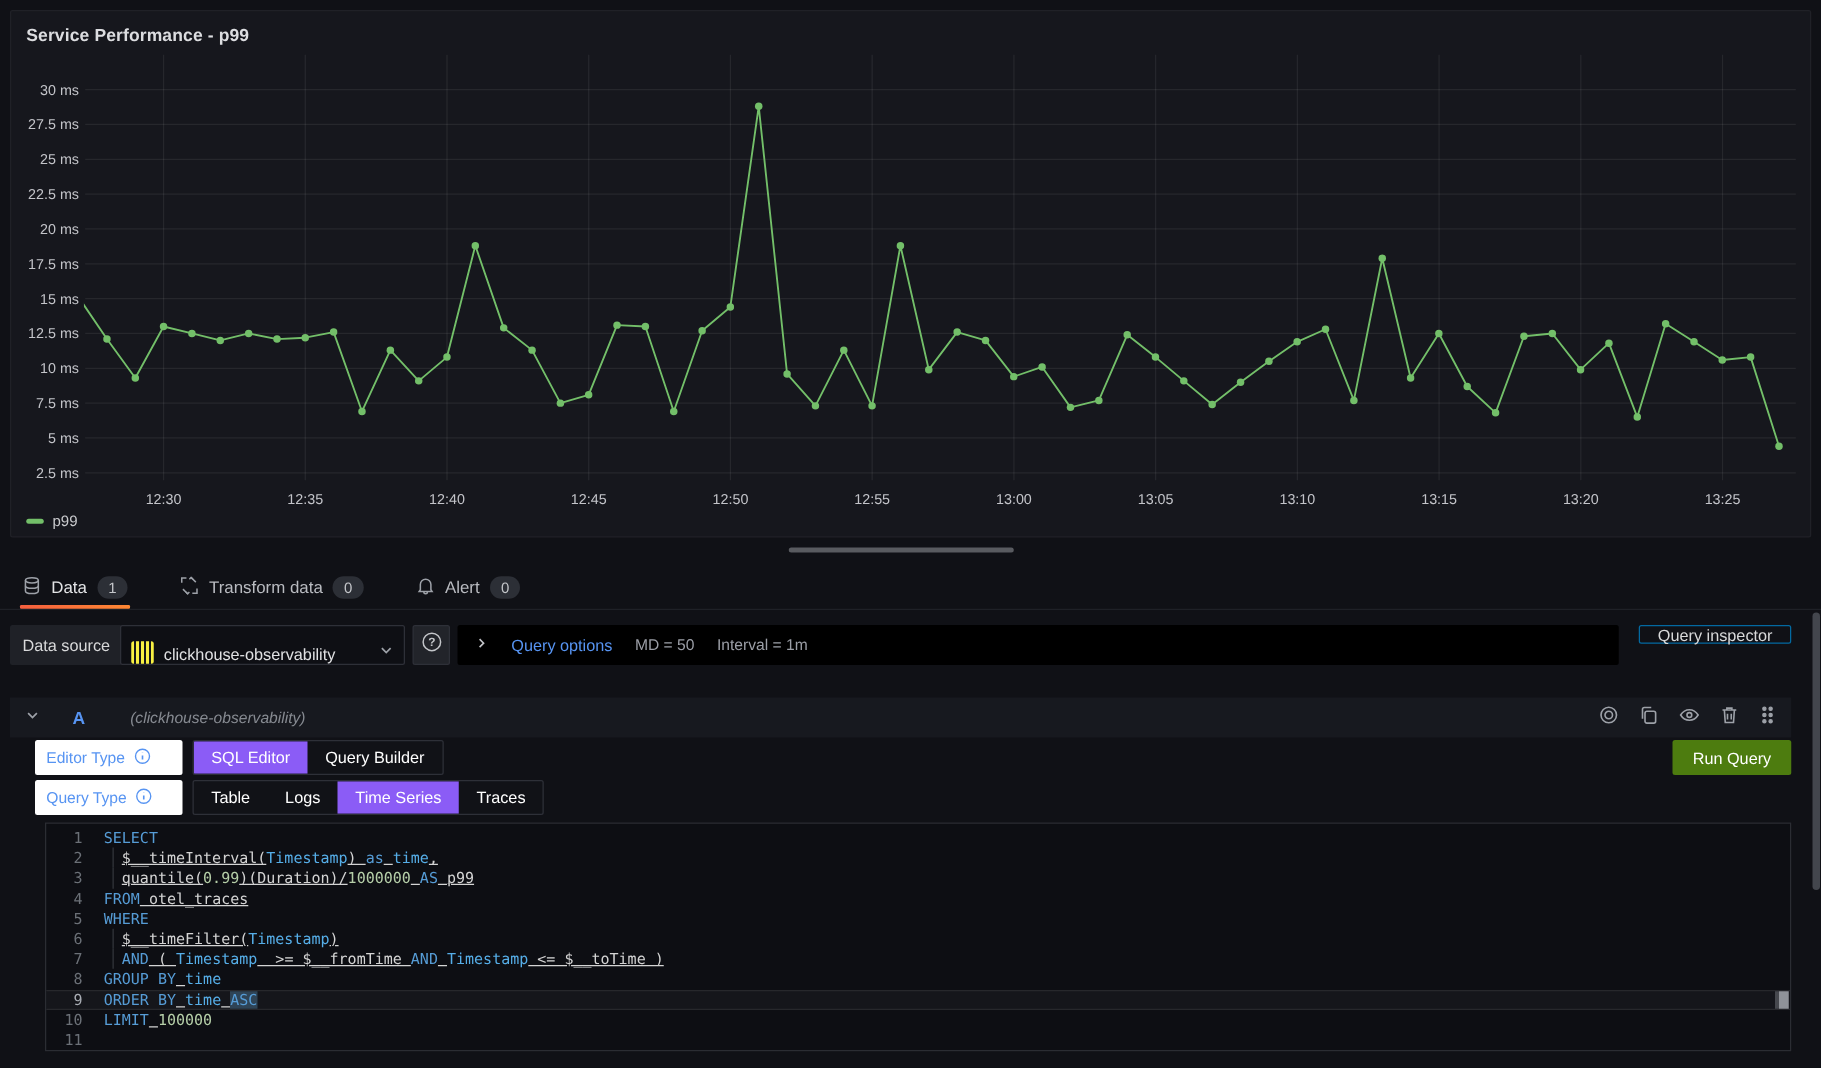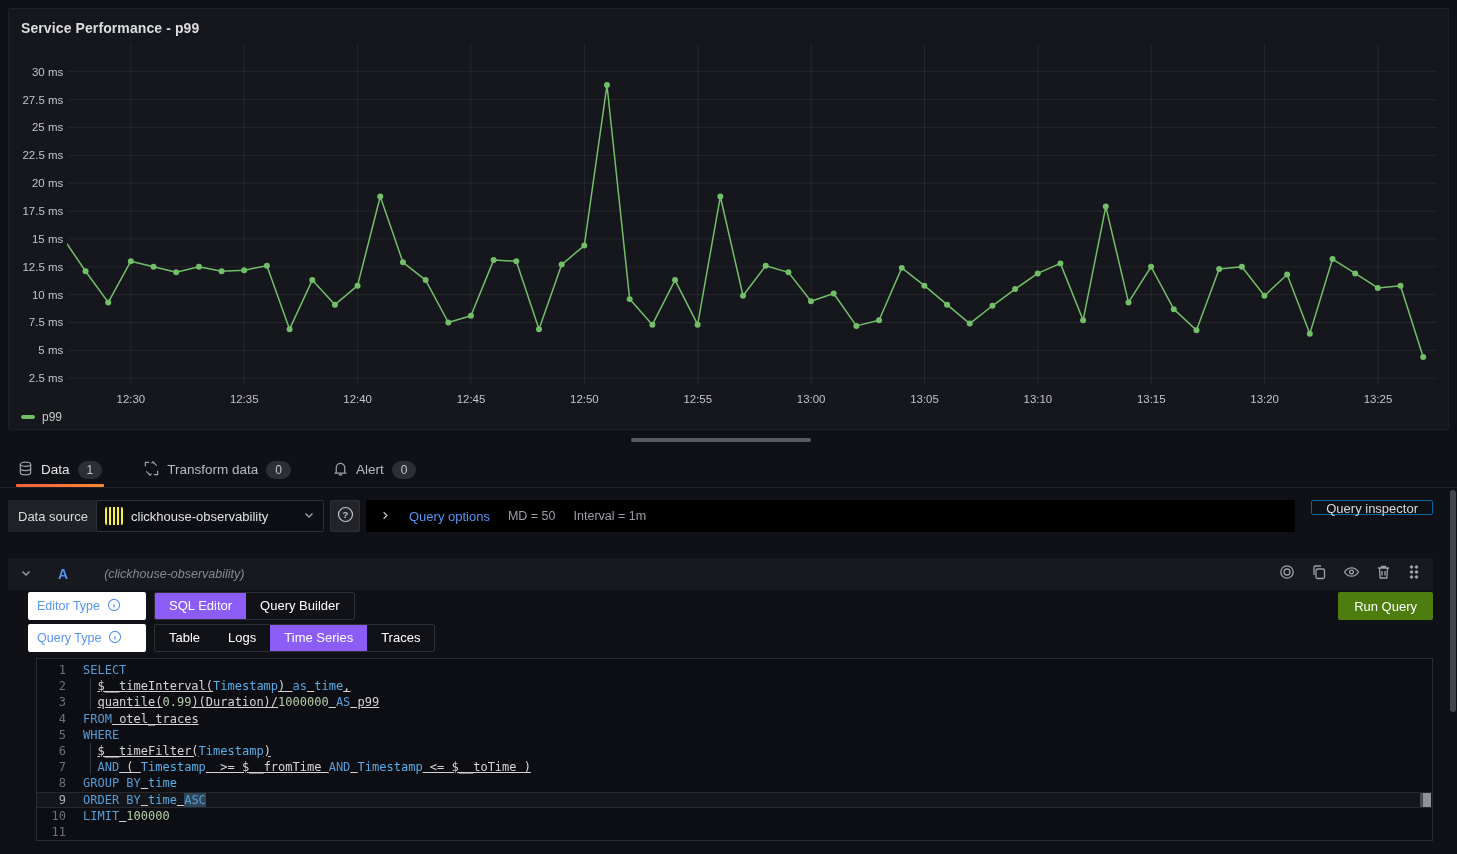--- a/index.html
+++ b/index.html
@@ -28,21 +28,21 @@
                        background:linear-gradient(90deg,#f55f3e,#ff8833); border-radius:1px; }
   .tab svg { stroke:#9da1a8; }
   .badge { background:#2c2f36; color:#c3c5c9; border-radius:10px; padding:1px 9px; font-size:12px; line-height:16px; }
 
   
   .ds-row { position:absolute; left:8px; right:24px; top:500px; height:32px; }
   .chip { display:inline-flex; align-items:center; height:32px; padding:0 10px; background:#1f2127;
           border-radius:2px; font-size:13px; color:#d8d9da; }
   .ds-chip { position:absolute; left:0; top:0; }
   .ds-select { position:absolute; left:88px; top:0; width:228px; height:32px; background:#0e0f14;
-               border:1px solid #2e3038; border-radius:2px; display:flex; align-items:center; padding:0 8px; gap:8px; cursor:pointer; }
+               border:1px solid #2e3038; border-radius:2px; display:flex; align-items:flex-end; padding:0 8px; gap:8px; cursor:pointer; }
   .ch-icon { width:18px; height:18px; border-radius:2px; flex:0 0 auto;
              background:repeating-linear-gradient(90deg,#f7ef42 0 2px,#15161a 2px 4px); }
   .ds-name { font-size:13px; color:#e0e1e3; flex:1; }
   .help-btn { position:absolute; left:322px; top:0; width:30px; height:32px; background:#22242a; border:1px solid #2e3038;
               border-radius:2px; display:flex; align-items:center; justify-content:center; cursor:pointer; }
   .options-bar { position:absolute; left:358px; right:138px; top:0; height:32px; background:#000000; border-radius:2px;
                  display:flex; align-items:center; gap:18px; padding:0 14px; cursor:pointer; }
   .link-blue { color:#5794f2; font-size:13px; font-weight:500; }
   .opt-meta { color:#9b9ea6; font-size:12.5px; }
   .qi-btn { position:absolute; right:0; top:0; height:15px; padding:0 14px; background:transparent; border:1px solid #0369a1;

